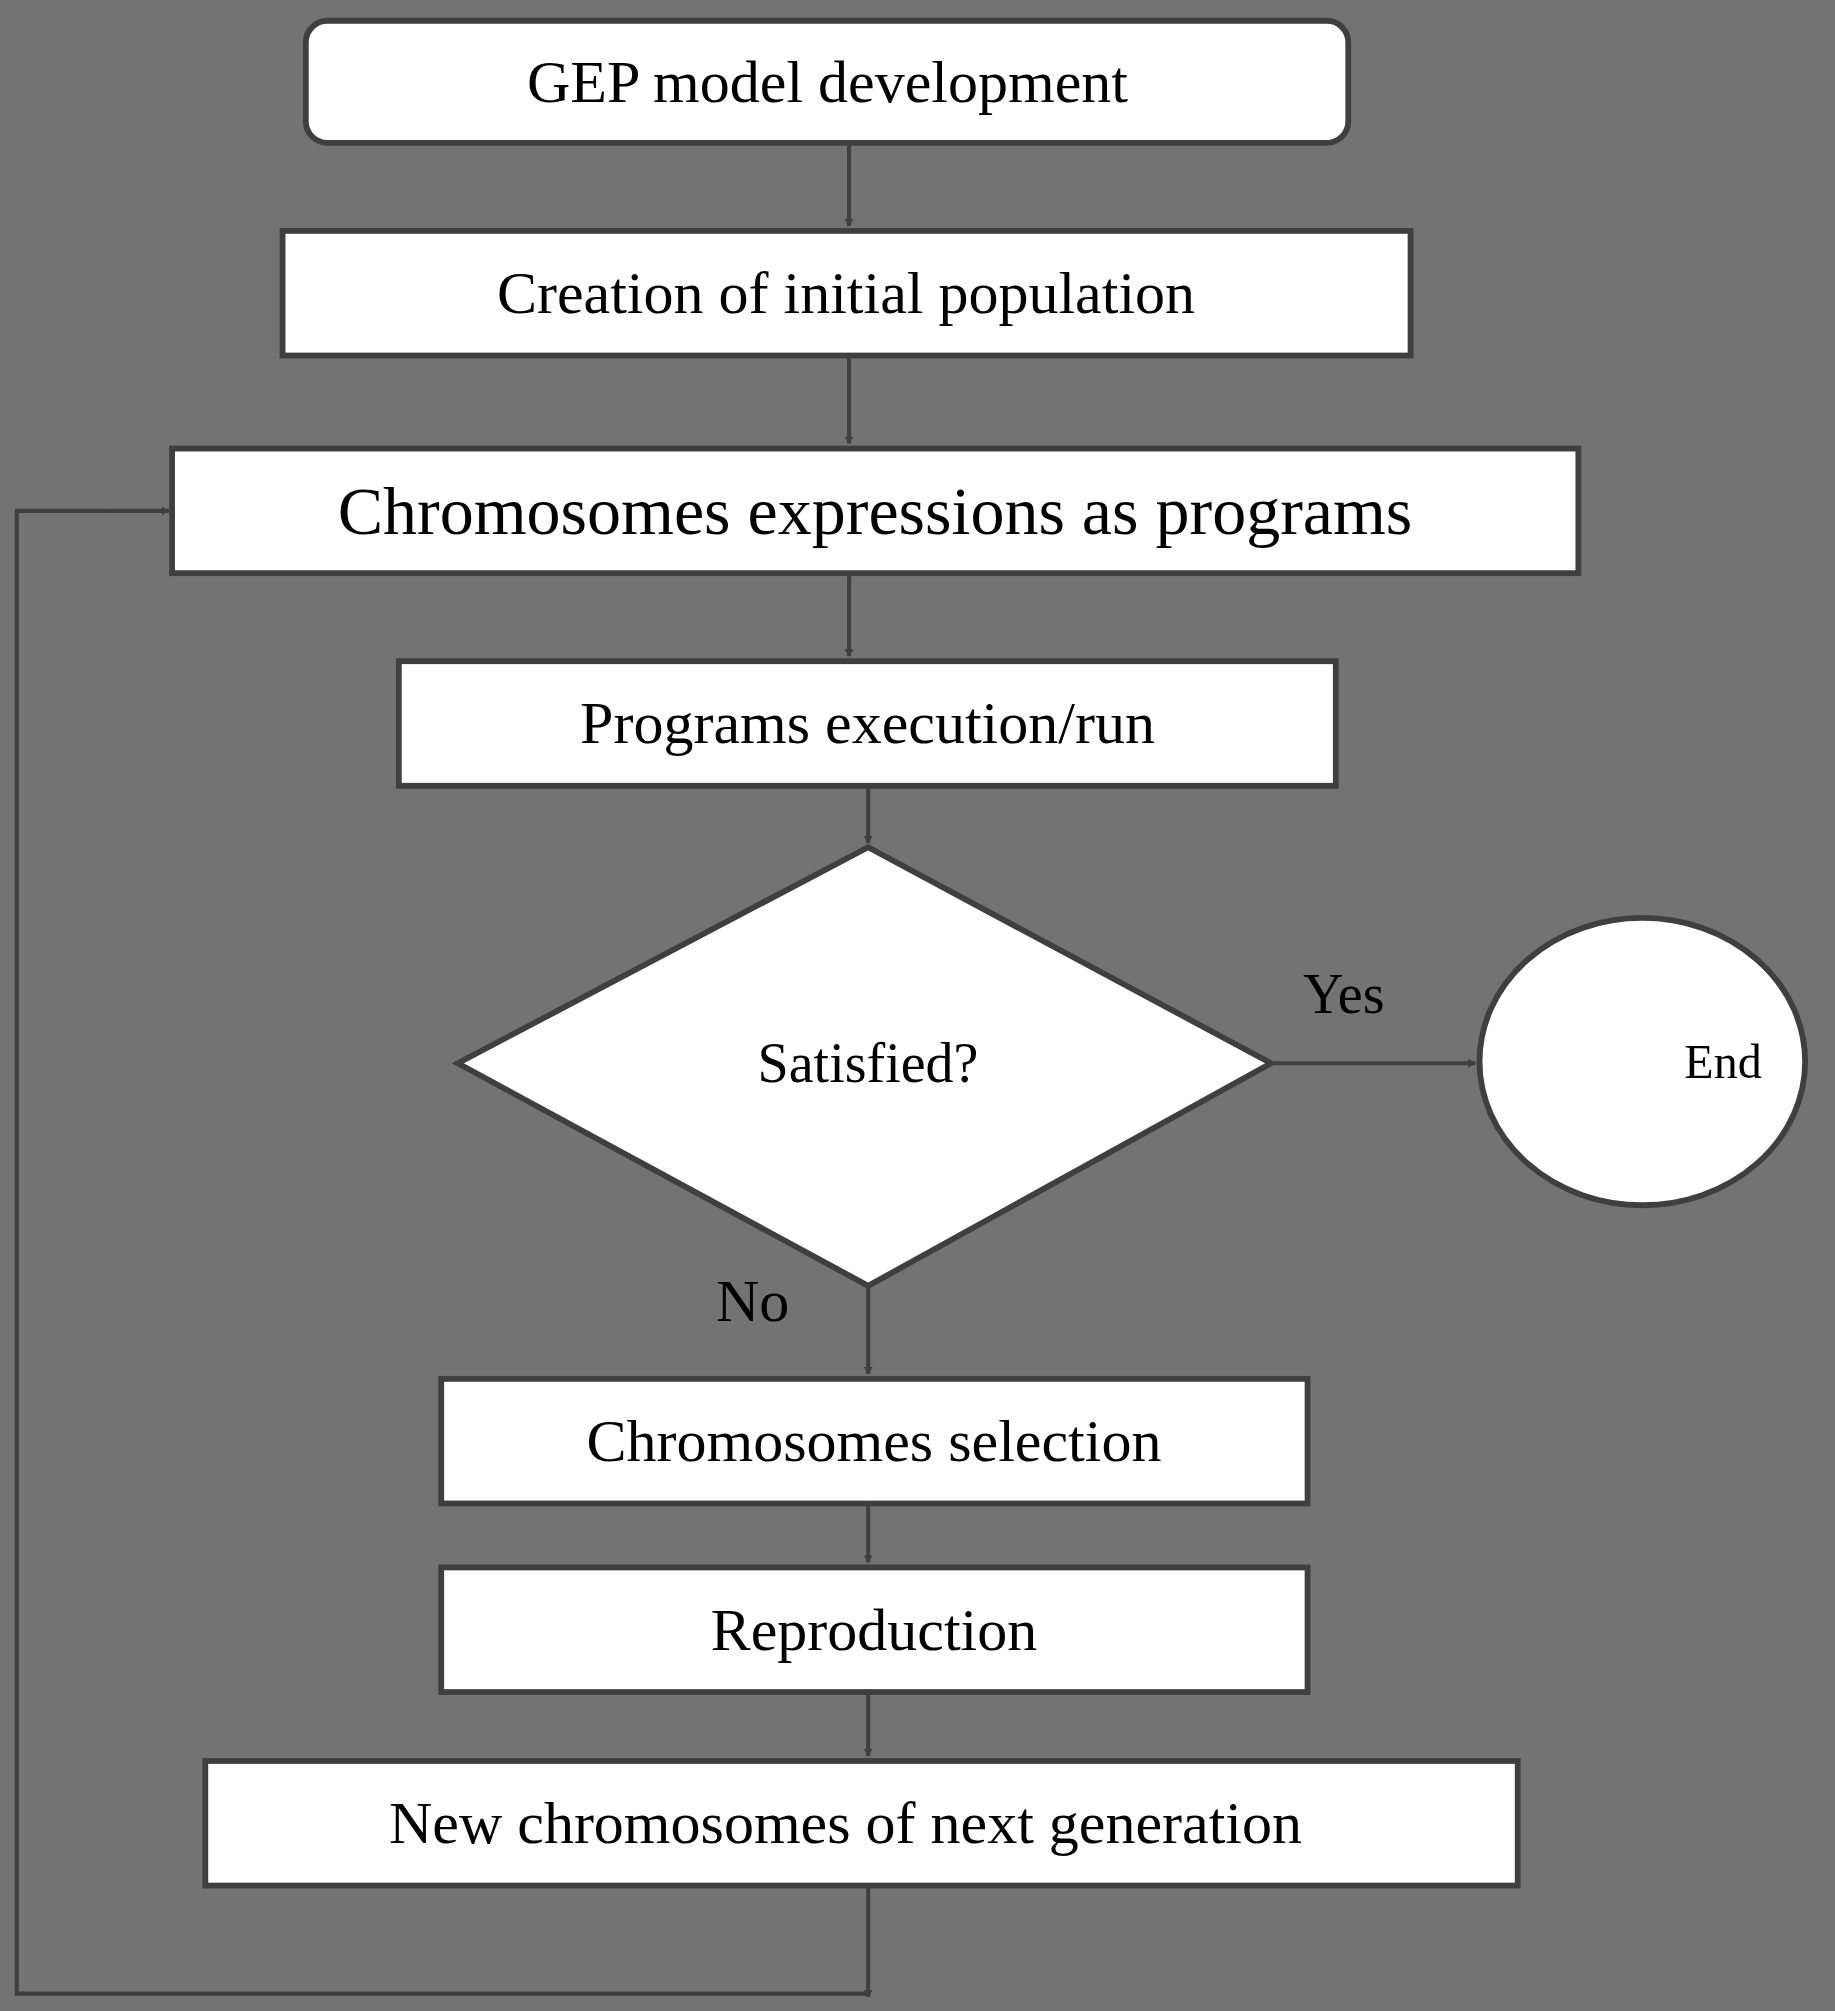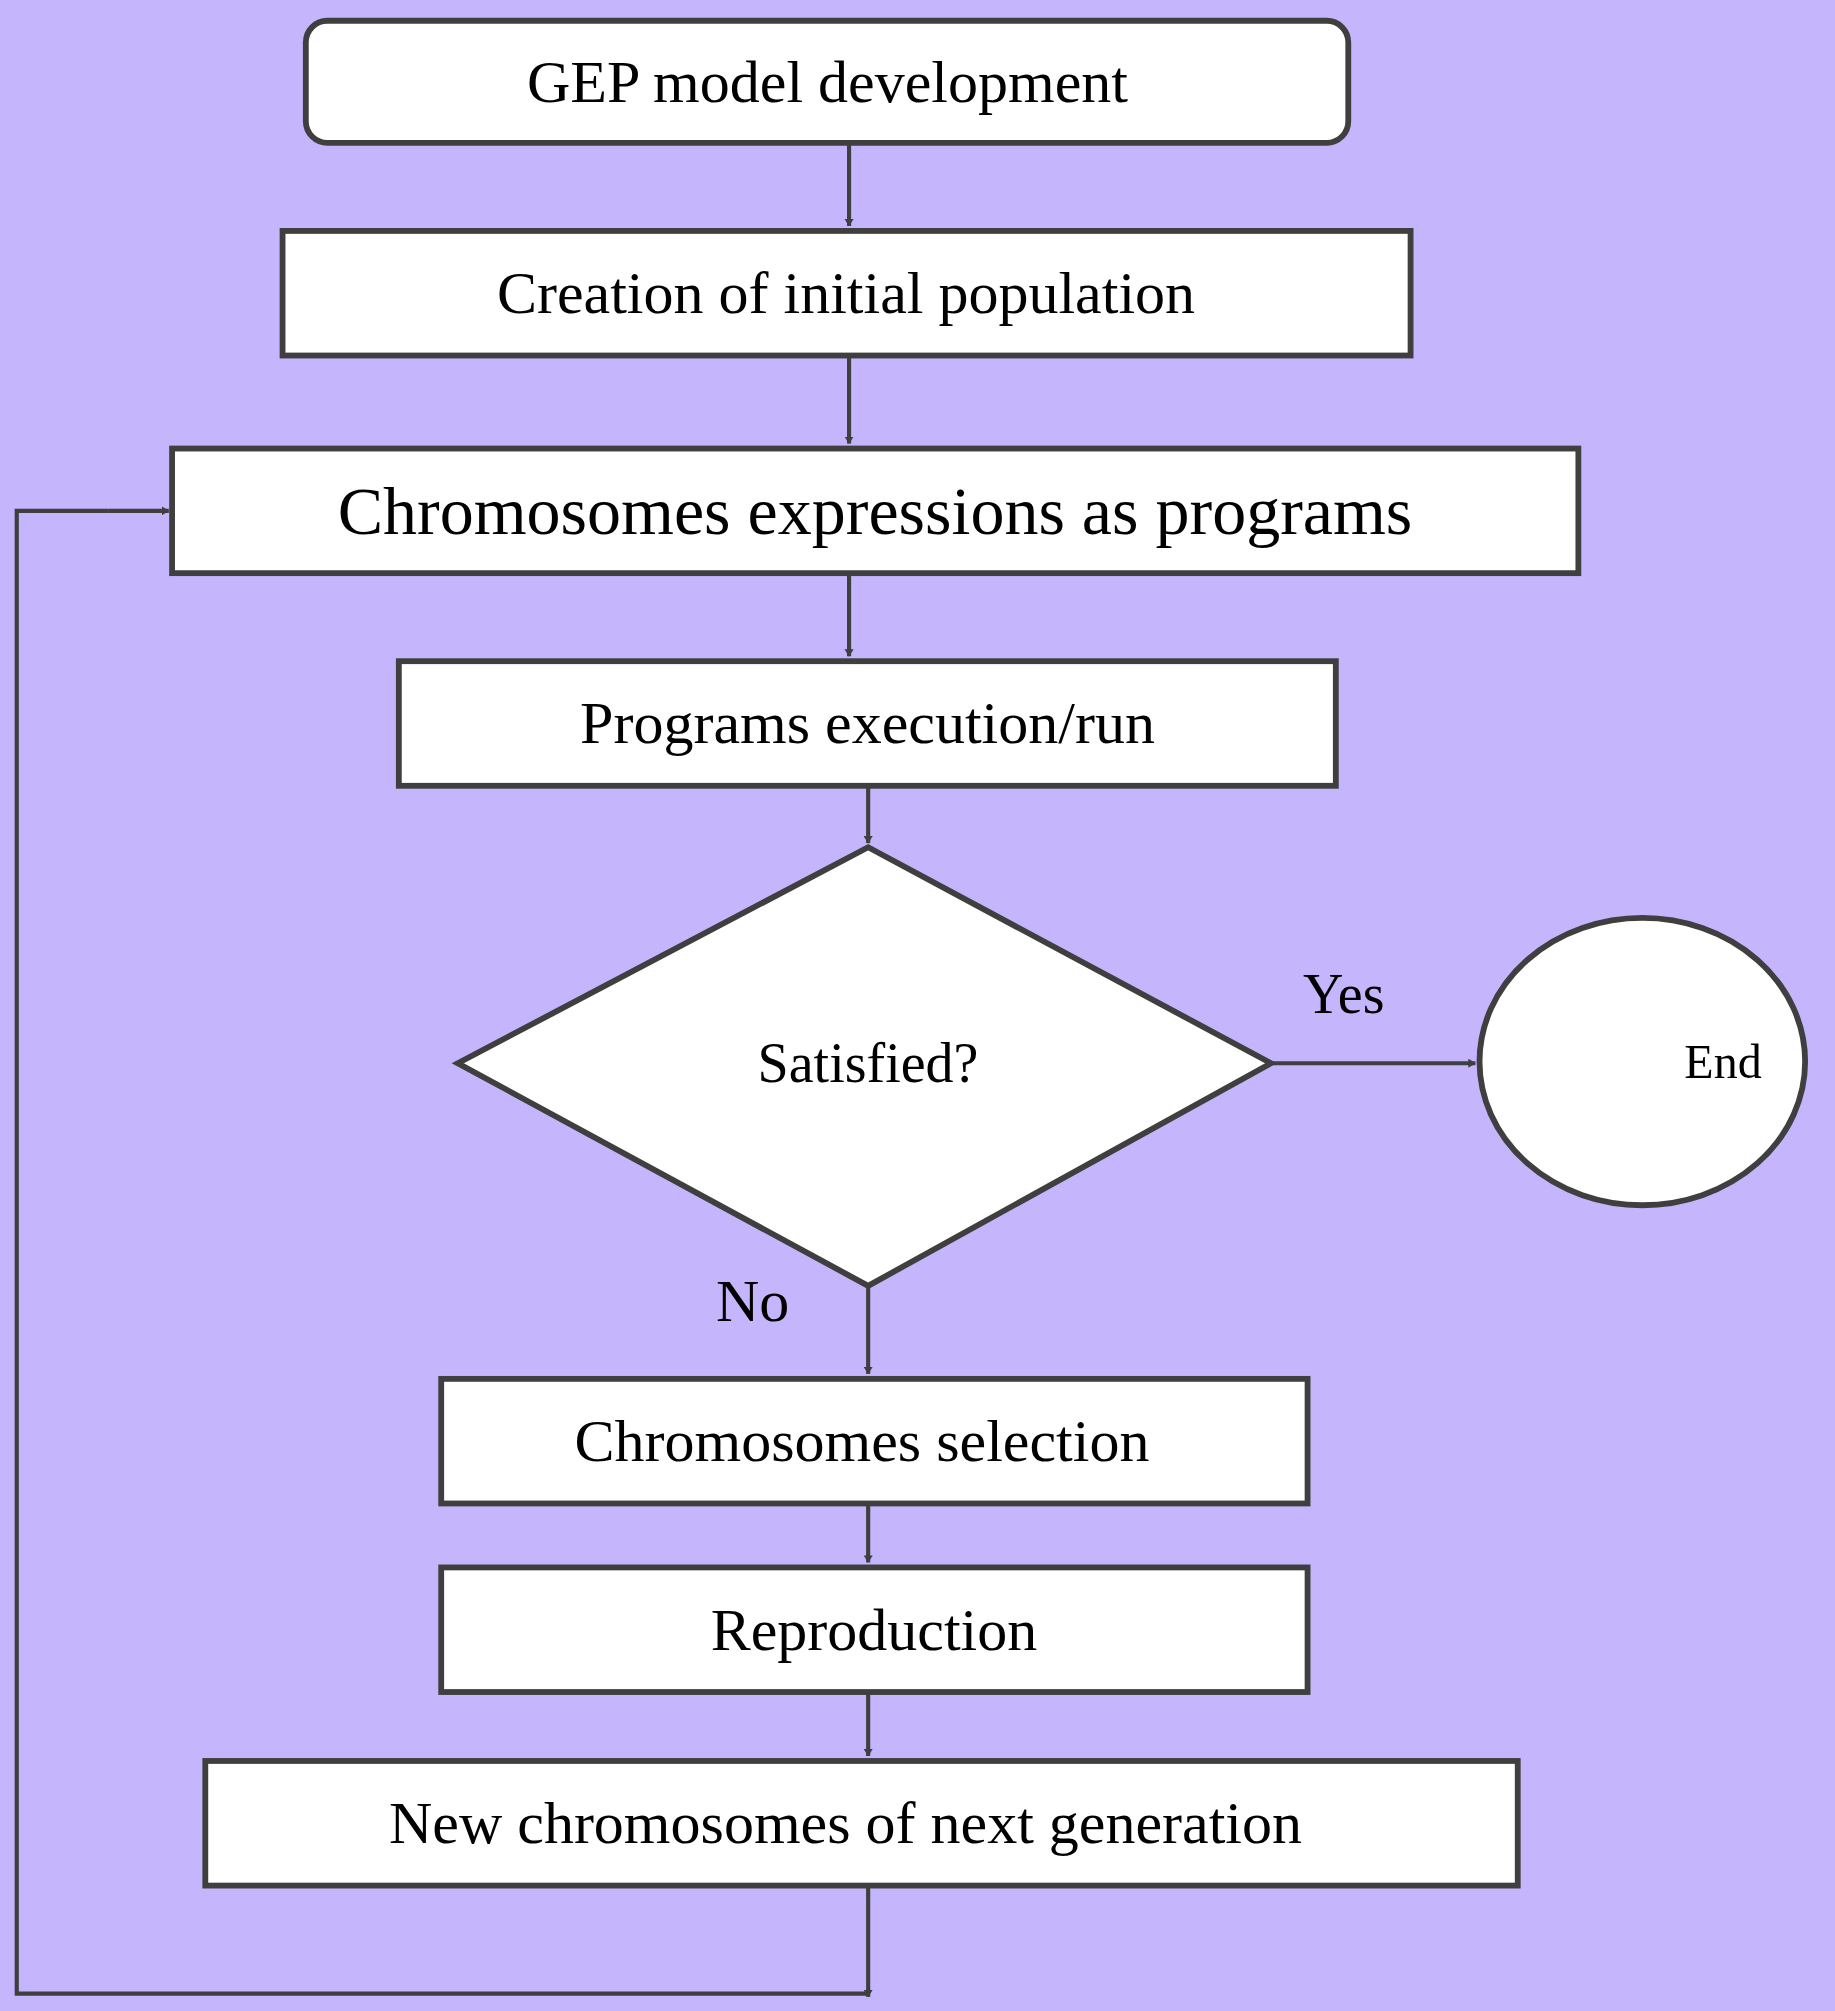--- a/index.html
+++ b/index.html
@@ -8,21 +8,21 @@
     padding: 0;
     background: #ffffff;
   }
   body {
     font-family: "Liberation Serif", "DejaVu Serif", serif;
   }
   #canvas {
     position: relative;
     width: 1836px;
     height: 2011px;
-    background: #c4b5fd;
+    background: #737373;
     overflow: hidden;
   }
   #flow-svg {
     position: absolute;
     left: 0;
     top: 0;
     width: 1836px;
     height: 2011px;
   }
   .node-label {
@@ -103,21 +103,21 @@
   <div class="node-label" style="left:282px; top:231px; width:1128px; height:125px; font-size:60px;">Creation of initial population</div>
 
   <div class="node-label" style="left:172px; top:449px; width:1406px; height:125px; font-size:68px;">Chromosomes expressions as programs</div>
 
   <div class="node-label" style="left:399px; top:661px; width:937px; height:125px; font-size:60px;">Programs execution/run</div>
 
   <div class="node-label" style="left:619px; top:1005px; width:498px; height:116px; font-size:56px;">Satisfied?</div>
 
   <div class="node-label" style="left:1560px; top:1004px; width:326px; height:116px; font-size:48px;">End</div>
 
-  <div class="node-label" style="left:429px; top:1379px; width:866px; height:125px; font-size:60px;text-align:right;">Chromosomes selection</div>
+  <div class="node-label" style="left:441px; top:1379px; width:866px; height:125px; font-size:60px;text-align:right;">Chromosomes selection</div>
 
   <div class="node-label" style="left:441px; top:1568px; width:866px; height:125px; font-size:60px;">Reproduction</div>
 
   <div class="node-label" style="left:189px; top:1761px; width:1313px; height:125px; font-size:60px;">New chromosomes of next generation</div>
 
   <div class="edge-label" style="left:1303px; top:962px; font-size:56px;">Yes</div>
 
   <div class="edge-label" style="left:716px; top:1267px; font-size:60px;">No</div>
 
 </div>

